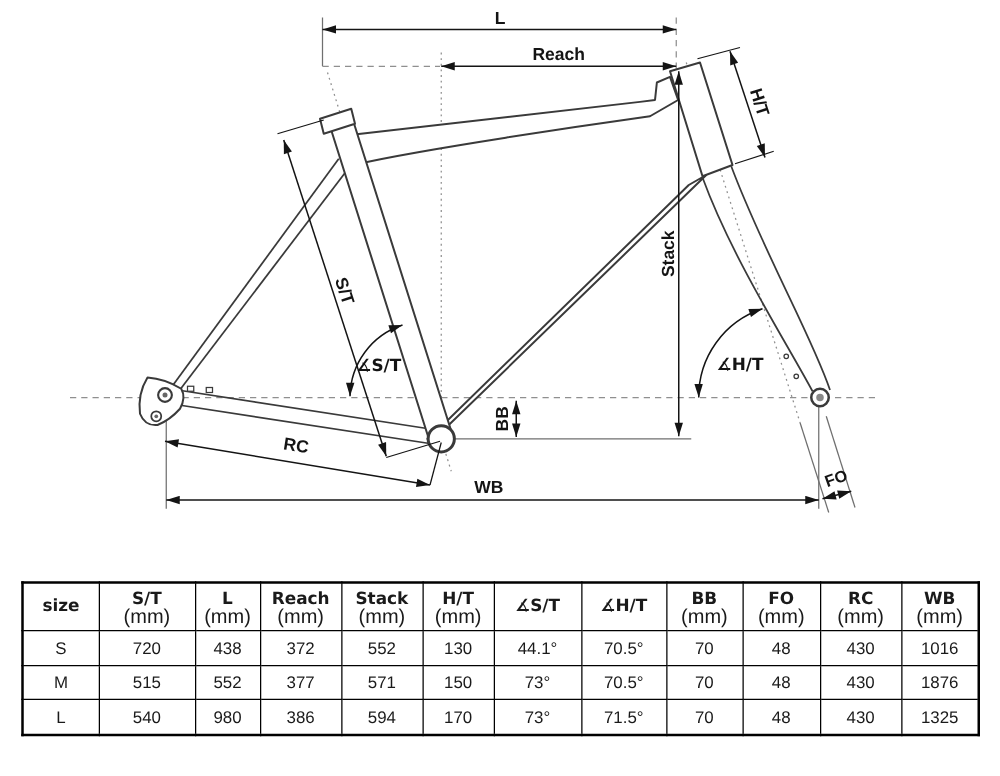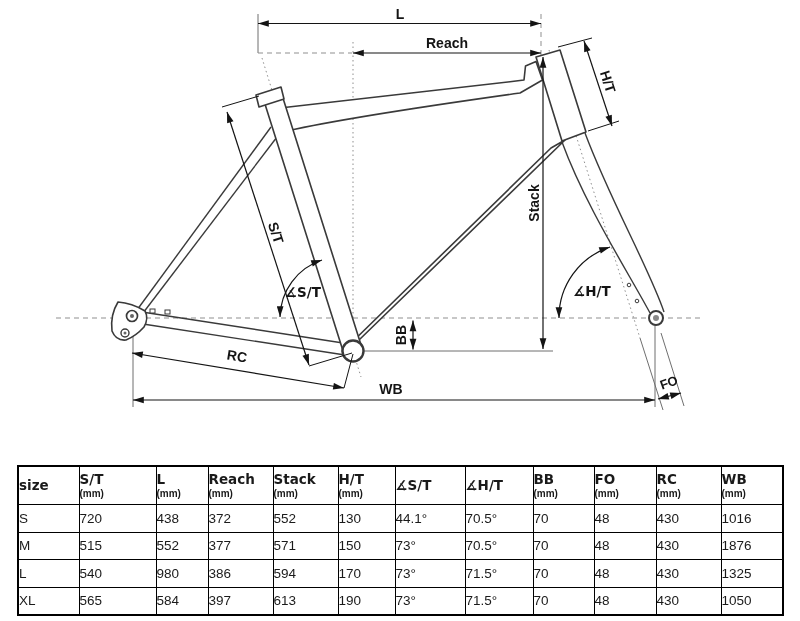--- a/index.html
+++ b/index.html
@@ -14,27 +14,27 @@
   .constr-solid{fill:none;stroke:#6f6f6f;stroke-width:1;}
   .dim{fill:none;stroke:#141414;stroke-width:1.2;marker-start:url(#mS);marker-end:url(#mE);}
   .ext{fill:none;stroke:#141414;stroke-width:1;}
   .lbl{font:bold 14px "Liberation Sans",sans-serif;fill:#141414;text-anchor:middle;}
   .lbl.ang{font:bold 13.5px "DejaVu Sans","Liberation Sans",sans-serif;}
   .lbl.small{font-size:13px;}
 
   
   table.geo{border-collapse:collapse;table-layout:fixed;width:765px;margin:10px 0 0 17px;
             border:2px solid #000;}
-  table.geo th,table.geo td{border:1px solid #000;text-align:left;vertical-align:middle;
+  table.geo th,table.geo td{border:1px solid #000;text-align:center;vertical-align:middle;
             color:#1a1a1a;padding:0;}
   table.geo thead th{height:37px;}
   table.geo td{height:26.5px;font-size:13.5px;}
   .cl{font-weight:bold;font-size:13.5px;line-height:15px;
       font-family:"DejaVu Sans","Liberation Sans",sans-serif;}
-  .cu{font-weight:bold;font-size:10px;line-height:13px;}
+  .cu{font-weight:normal;font-size:16px;line-height:13px;}
   .cu:empty{display:none;}
 </style>
 </head>
 <body>
 
 <svg width="800" height="455" viewBox="0 0 800 455">
   <defs>
     <marker id="mE" markerWidth="10" markerHeight="8" refX="9.5" refY="3" orient="auto">
       <path d="M0.5,0.2 L9.5,3 L0.5,5.8 Z" fill="#141414"></path>
     </marker>
@@ -228,28 +228,14 @@
       <td>386</td>
       <td>594</td>
       <td>170</td>
       <td>73°</td>
       <td>71.5°</td>
       <td>70</td>
       <td>48</td>
       <td>430</td>
       <td>1325</td>
     </tr>
-    <tr>
-      <td>XL</td>
-      <td>565</td>
-      <td>584</td>
-      <td>397</td>
-      <td>613</td>
-      <td>190</td>
-      <td>73°</td>
-      <td>71.5°</td>
-      <td>70</td>
-      <td>48</td>
-      <td>430</td>
-      <td>1050</td>
-    </tr>
   </tbody>
 </table>
 
 </body></html>

